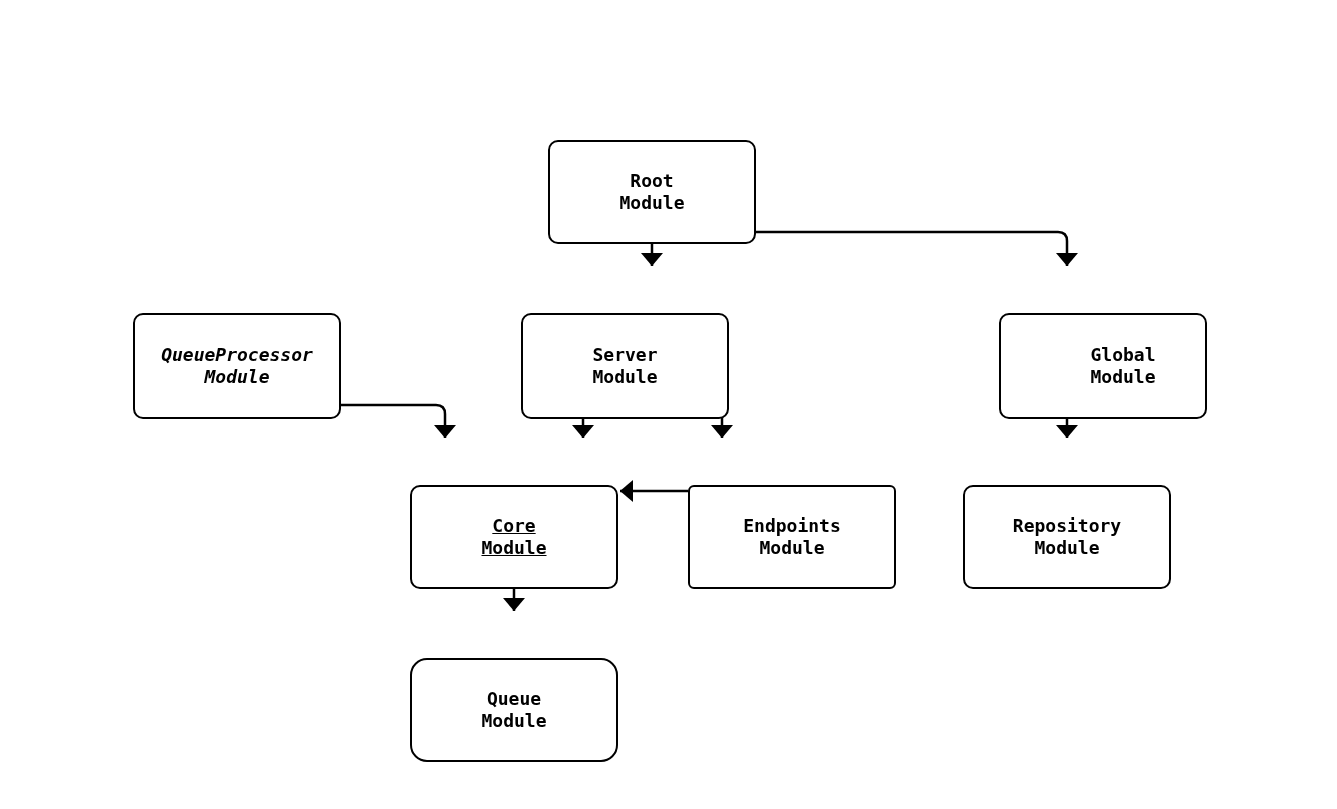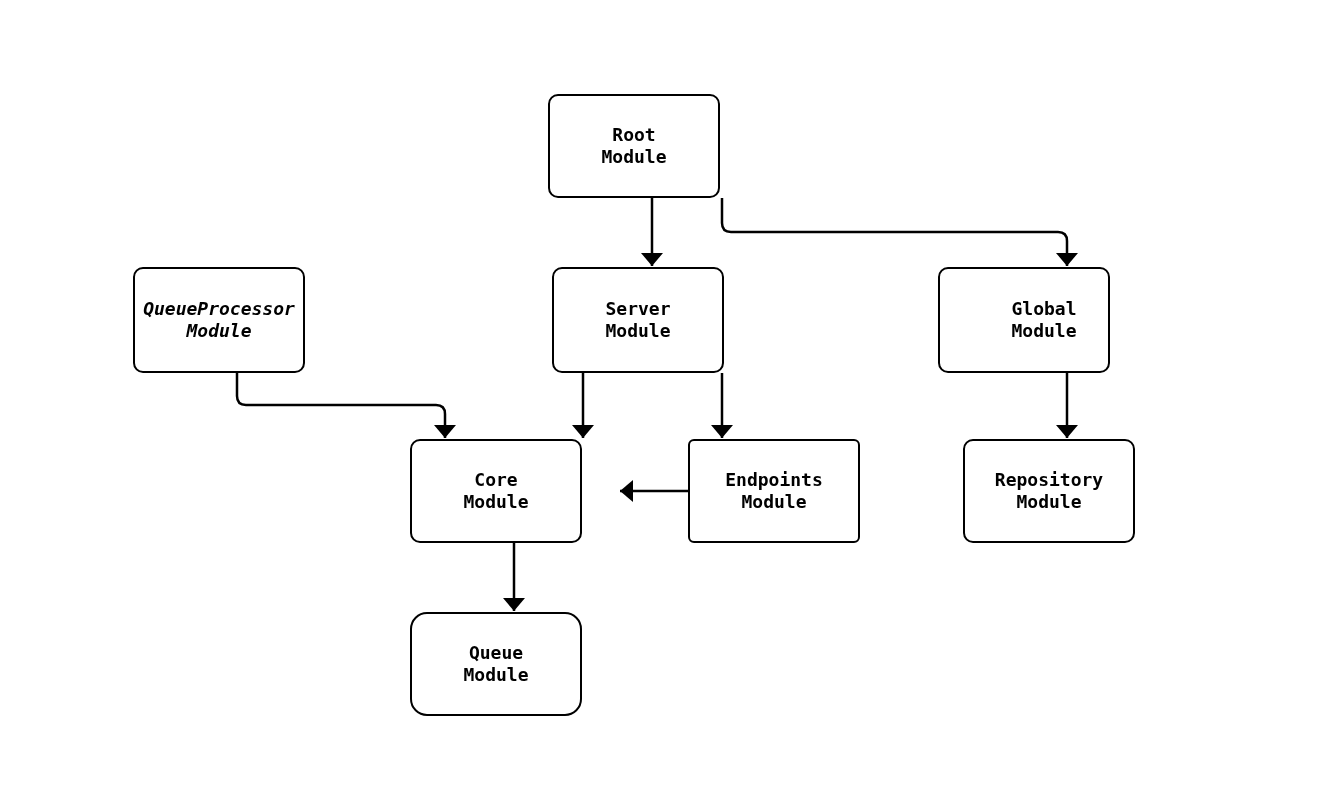--- a/index.html
+++ b/index.html
@@ -27,41 +27,42 @@
     height: 809px;
     pointer-events: none;
   }
   .edge {
     fill: none;
     stroke: #000000;
     stroke-width: 2.5;
   }
   .node {
     position: absolute;
-    width: 172px;
+    width: 208px;
     height: 104px;
     box-sizing: border-box;
     border: 2.5px solid #000000;
     border-radius: 10px;
     background: #ffffff;
     color: #000000;
     display: flex;
     align-items: center;
     justify-content: center;
     text-align: center;
     font-weight: bold;
     font-size: 18px;
     line-height: 22px;
     white-space: pre-line;
+    margin-top: 46px;
   }
   #node-root           { left: 548px; top: 94px;  }
   #node-queueprocessor { left: 133px; top: 267px; height: 106px; font-style: italic; }
-  #node-server         { left: 552px; top: 267px; height: 106px; }
-  #node-global         { left: 938px; top: 267px; height: 106px; padding-left: 40px; }
-  #node-core           { left: 410px; top: 439px; }
+  #node-server         { left: 521px; top: 267px; height: 106px; }
+  #node-global         { left: 999px; top: 267px; height: 106px; padding-left: 40px; }
+  #node-core           { left: 410px; top: 439px; text-decoration: underline; }
   #node-endpoints      { left: 688px; top: 439px; border-radius: 6px; }
   #node-repository     { left: 963px; top: 439px; }
   #node-queue          { left: 410px; top: 612px; border-radius: 17px; }
 </style>
 </head>
 <body>
 
 <div class="canvas">
 
   <svg class="edges-layer" width="1337" height="809" viewBox="0 0 1337 809" xmlns="http://www.w3.org/2000/svg">

